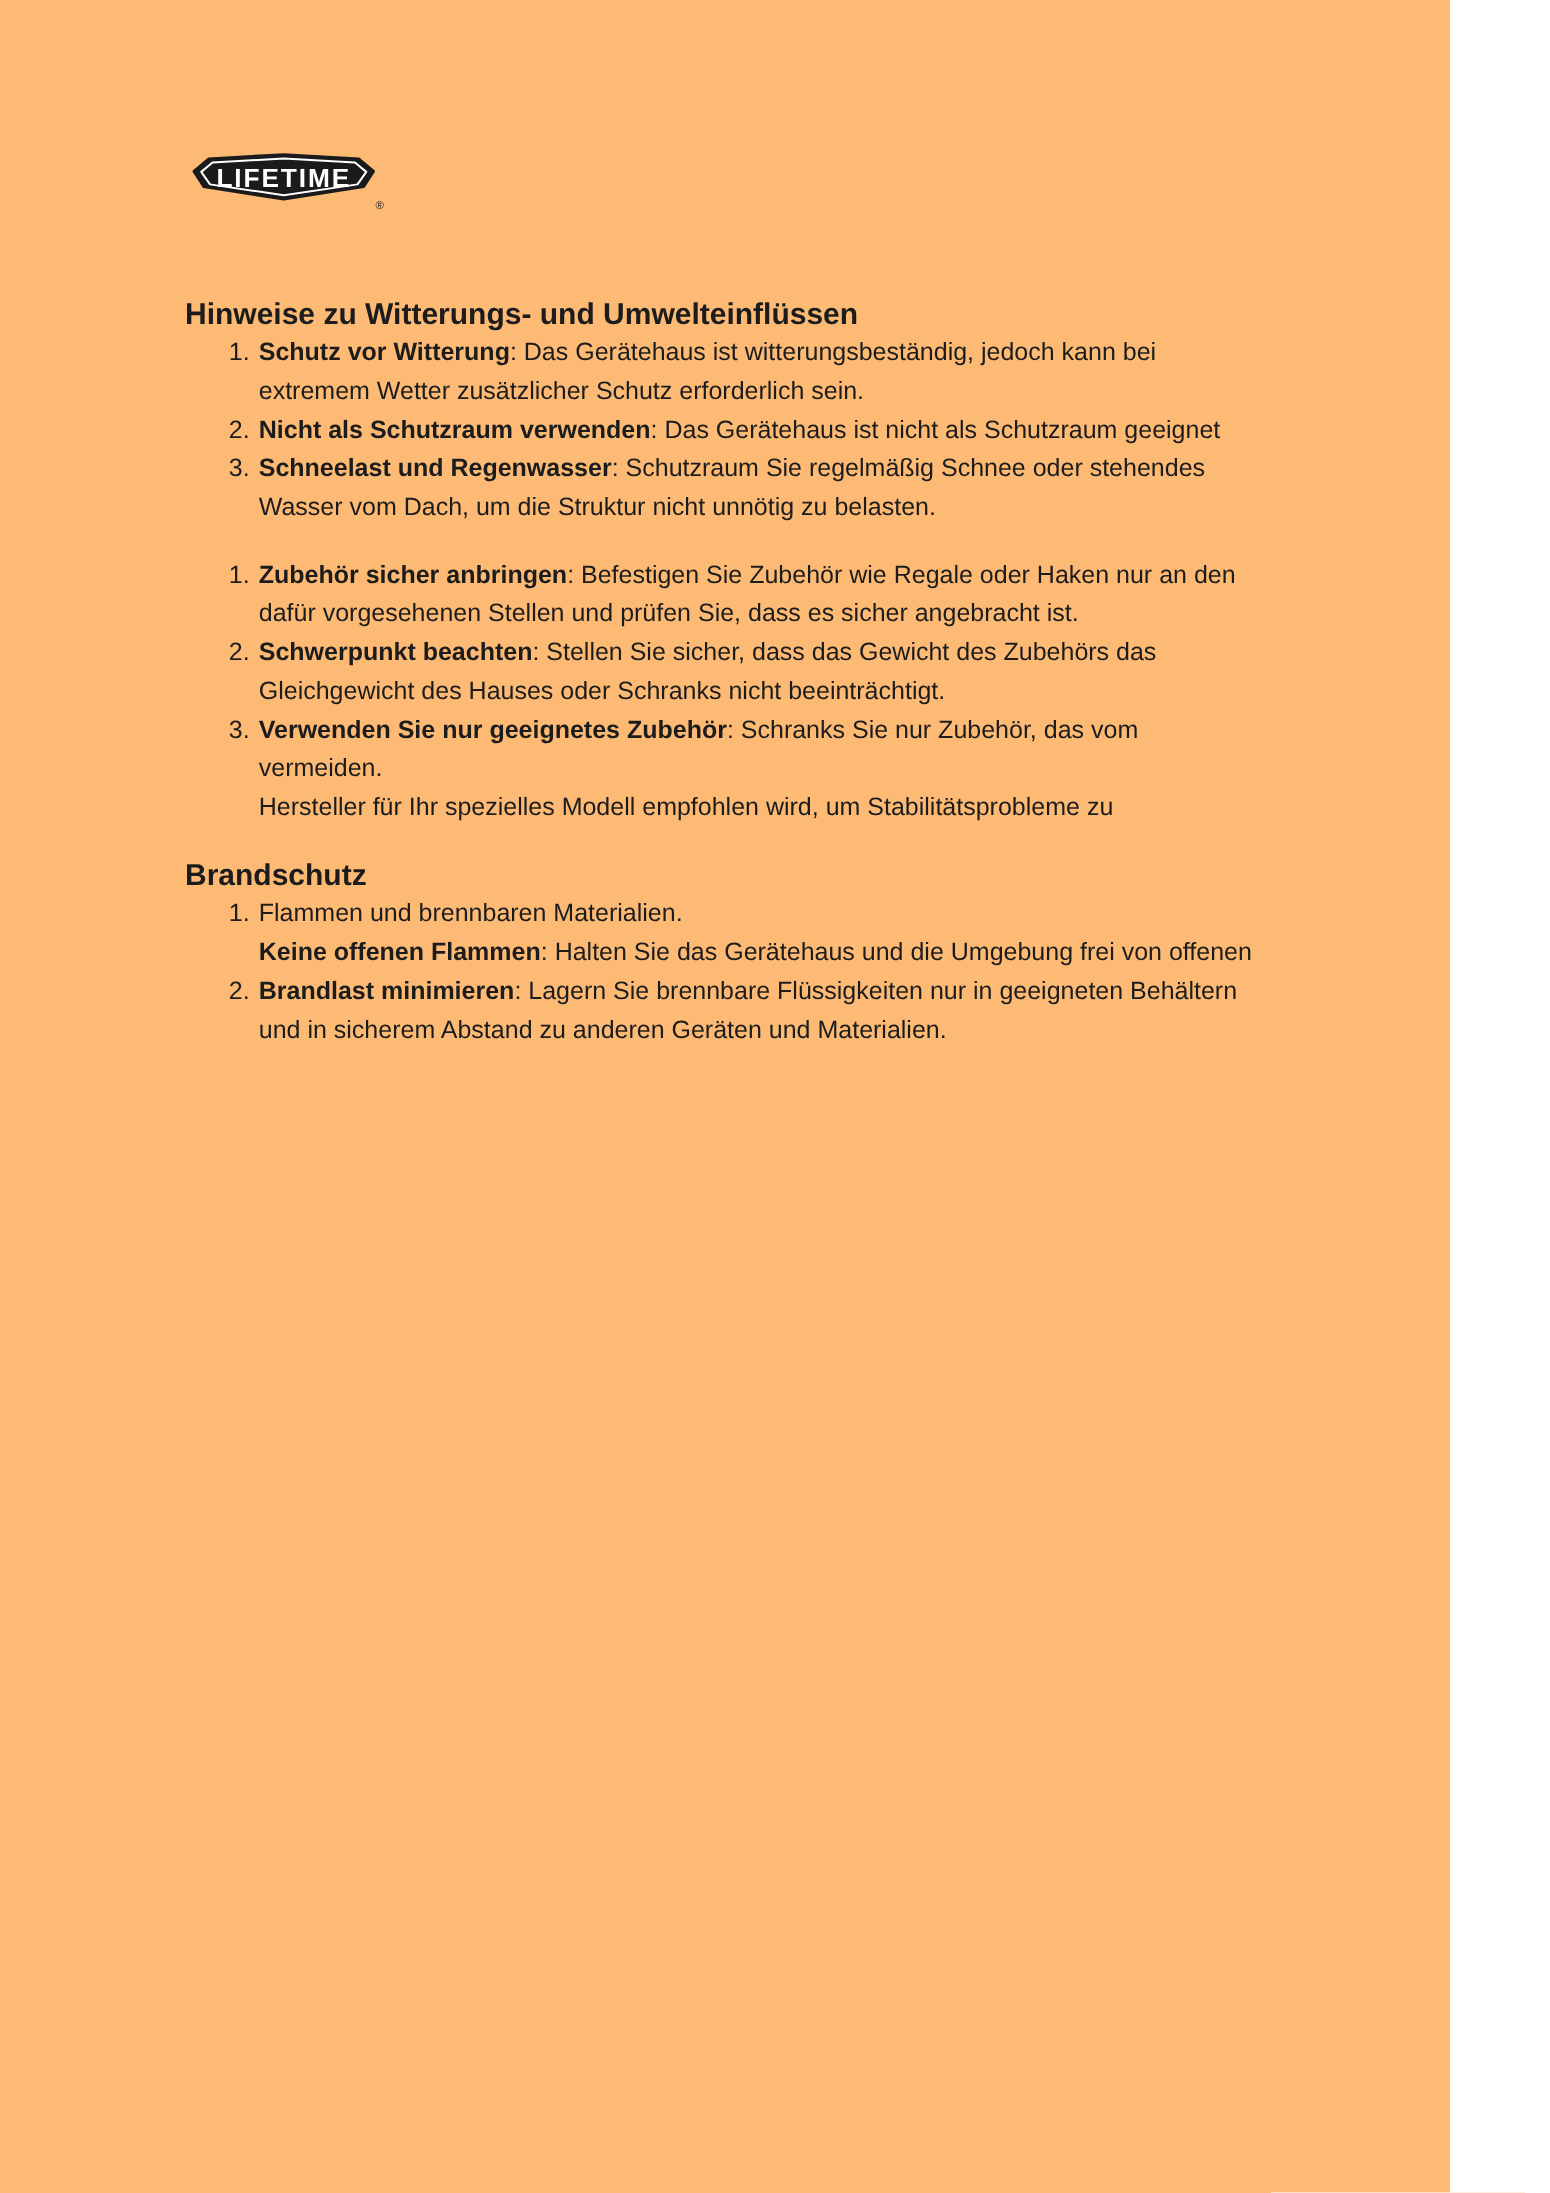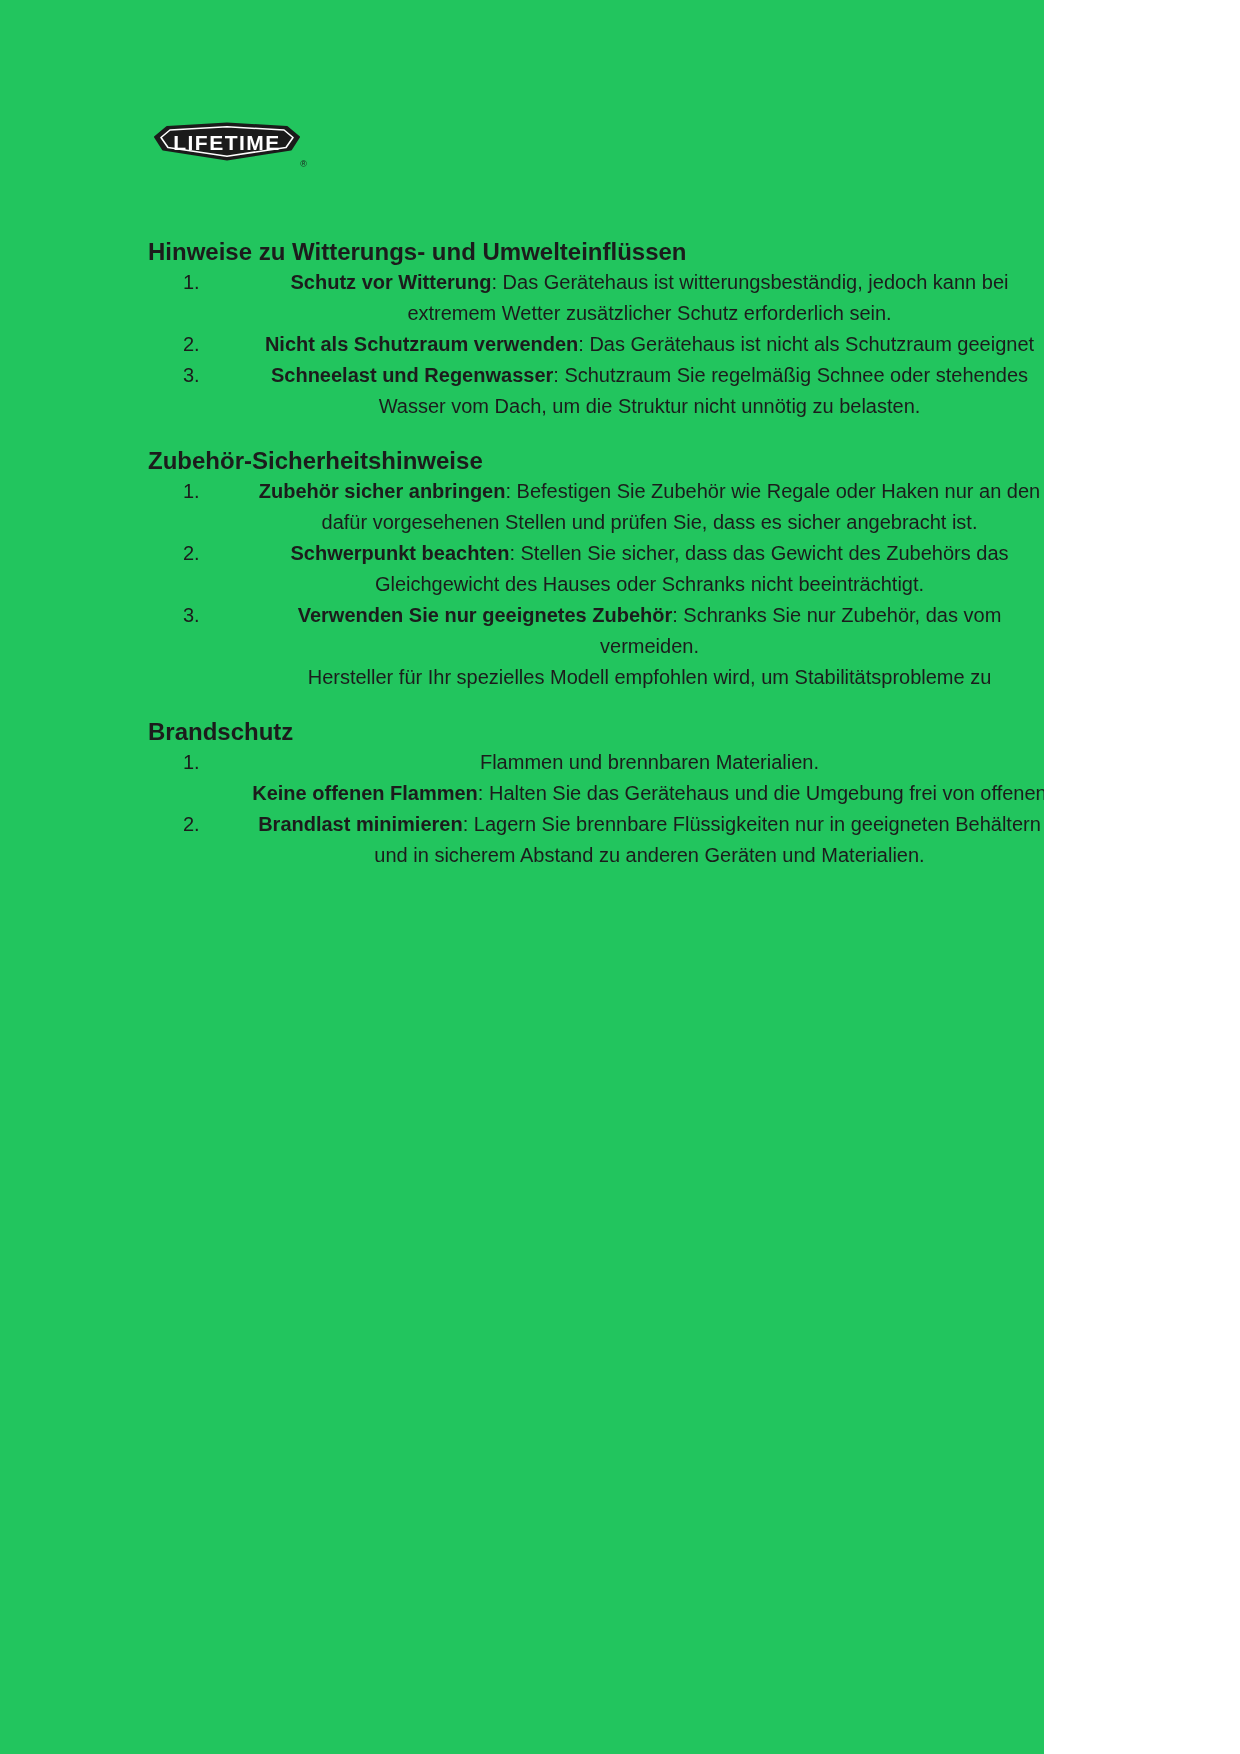--- a/index.html
+++ b/index.html
@@ -1,20 +1,20 @@
 <!DOCTYPE html>
 <html><head>
 <meta charset="utf-8">
 <style>
   html, body { margin: 0; padding: 0; background: #ffffff; }
   .page {
     position: relative;
-    width: 1044px;
+    width: 1160px;
     height: 1754px;
-    background: #22c55e;
+    background: #fdba74;
     font-family: "Liberation Sans", sans-serif;
     color: #1c1c1c;
     overflow: hidden;
   }
   .logo-wrap {
     position: absolute;
     left: 152px;
     top: 122px;
     width: 150px;
     height: 40px;
@@ -54,21 +54,20 @@
     position: absolute;
     left: 35px;
     top: 0;
     font-size: 20px;
     line-height: 31px;
   }
   .line {
     font-size: 20px;
     line-height: 31px;
     white-space: nowrap;
-    text-align: center;
   }
   .line b { font-weight: 700; }
 </style>
 </head>
 <body>
 
 <div class="page">
 
   <div class="logo-wrap">
     <svg viewBox="0 0 150 40" width="150" height="40">
@@ -95,21 +94,20 @@
         </li>
         <li class="item">
           <span class="item-num">3.</span>
           <div class="line"><b>Schneelast und Regenwasser</b><span>: Schutzraum Sie regelmäßig Schnee oder stehendes</span></div>
           <div class="line">Wasser vom Dach, um die Struktur nicht unnötig zu belasten.</div>
         </li>
       </ol>
     </section>
 
     <section>
-      <h2 class="section-heading">Zubehör-Sicherheitshinweise</h2>
       <ol class="items">
         <li class="item">
           <span class="item-num">1.</span>
           <div class="line"><b>Zubehör sicher anbringen</b><span>: Befestigen Sie Zubehör wie Regale oder Haken nur an den</span></div>
           <div class="line">dafür vorgesehenen Stellen und prüfen Sie, dass es sicher angebracht ist.</div>
         </li>
         <li class="item">
           <span class="item-num">2.</span>
           <div class="line"><b>Schwerpunkt beachten</b><span>: Stellen Sie sicher, dass das Gewicht des Zubehörs das</span></div>
           <div class="line">Gleichgewicht des Hauses oder Schranks nicht beeinträchtigt.</div>

